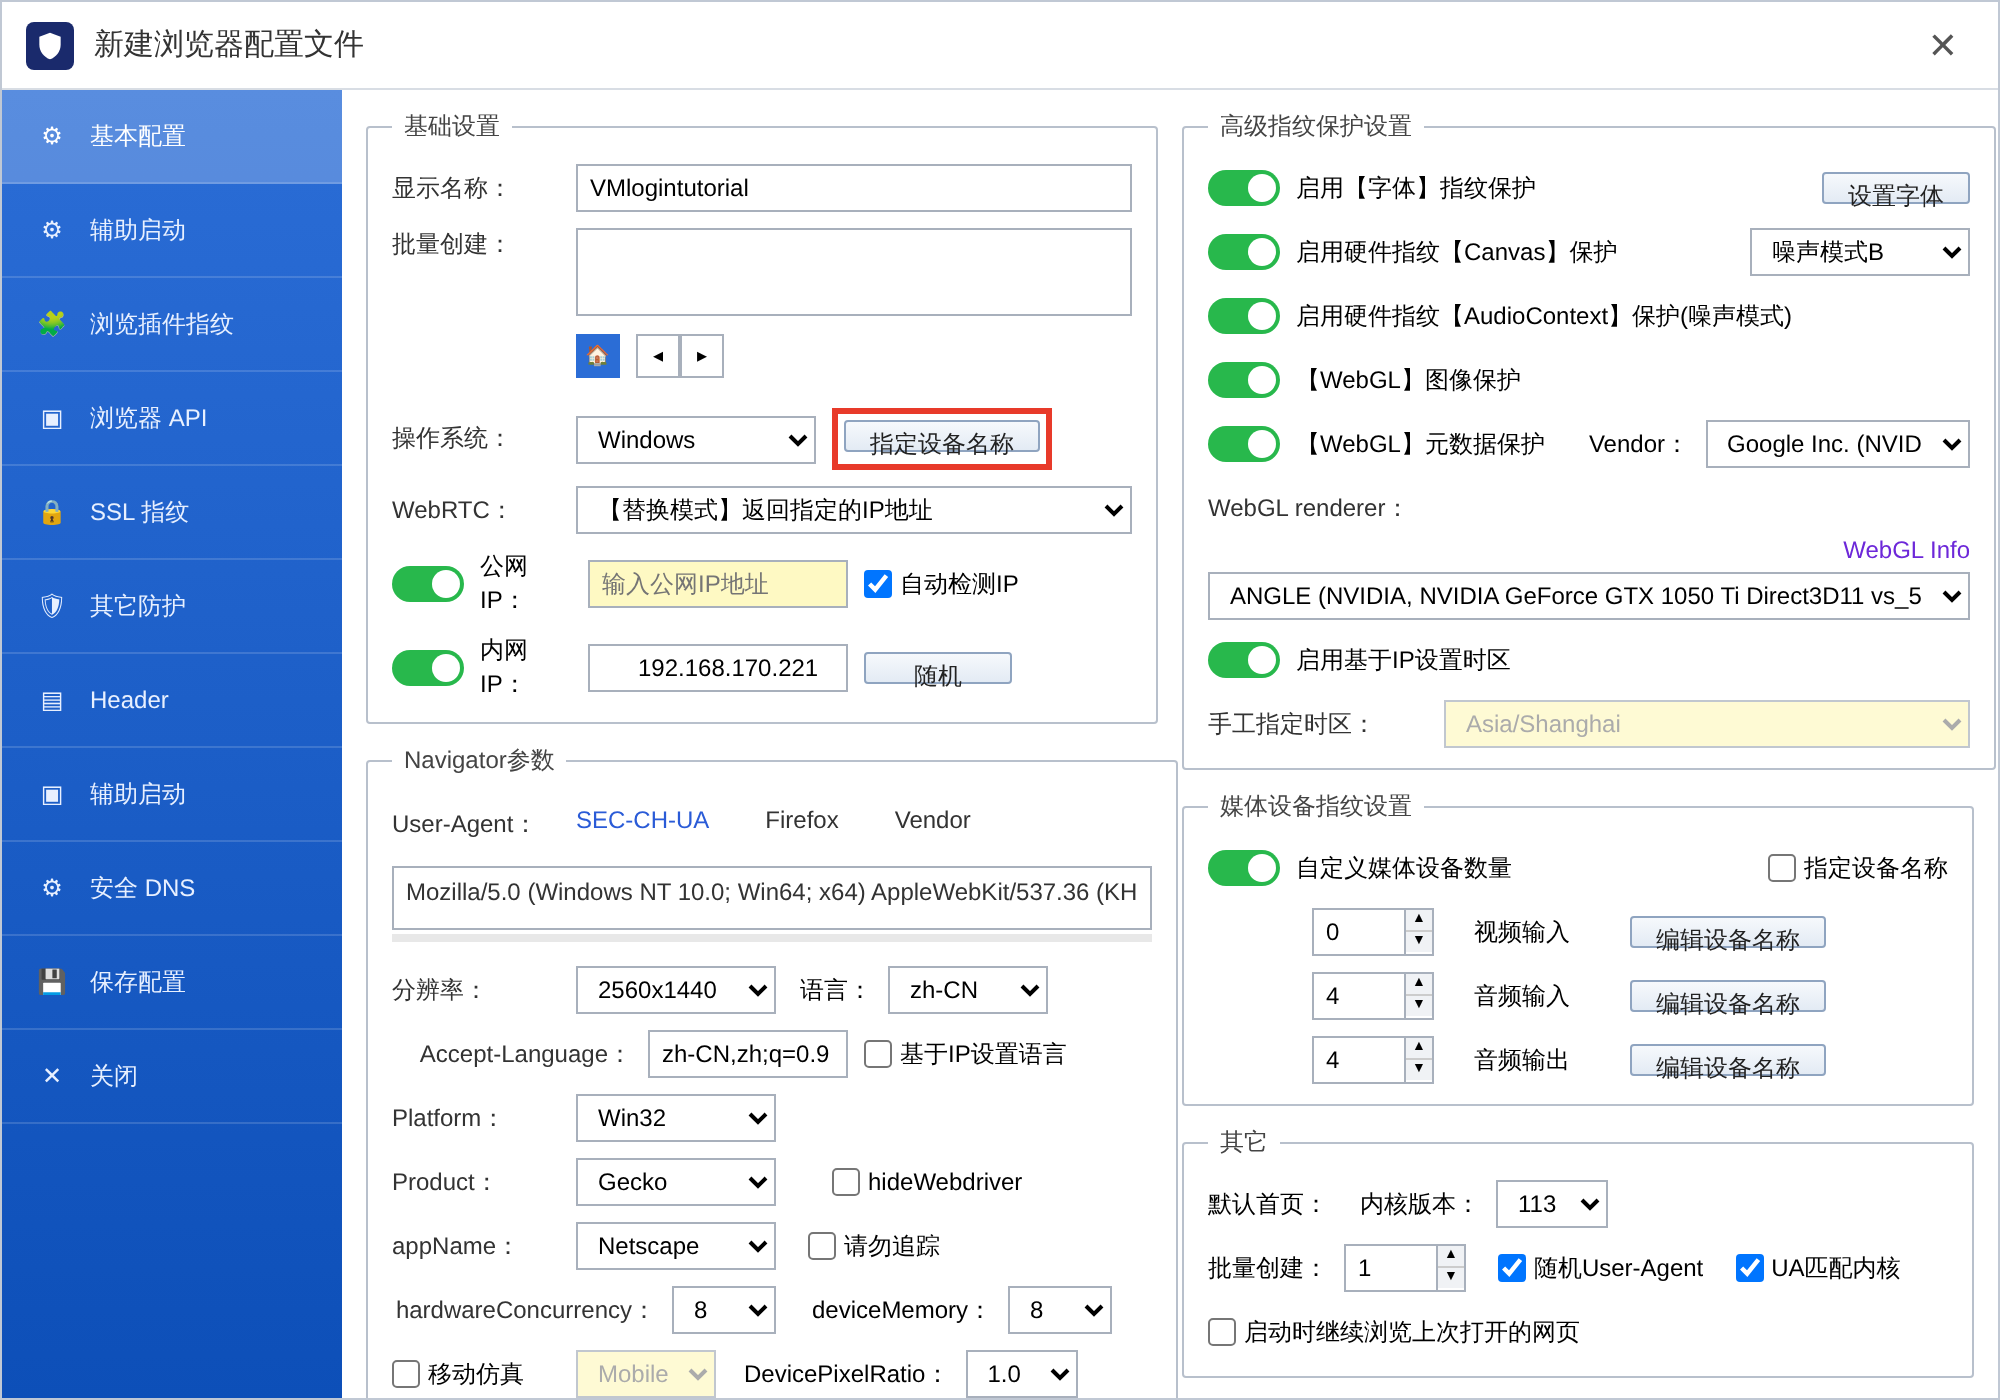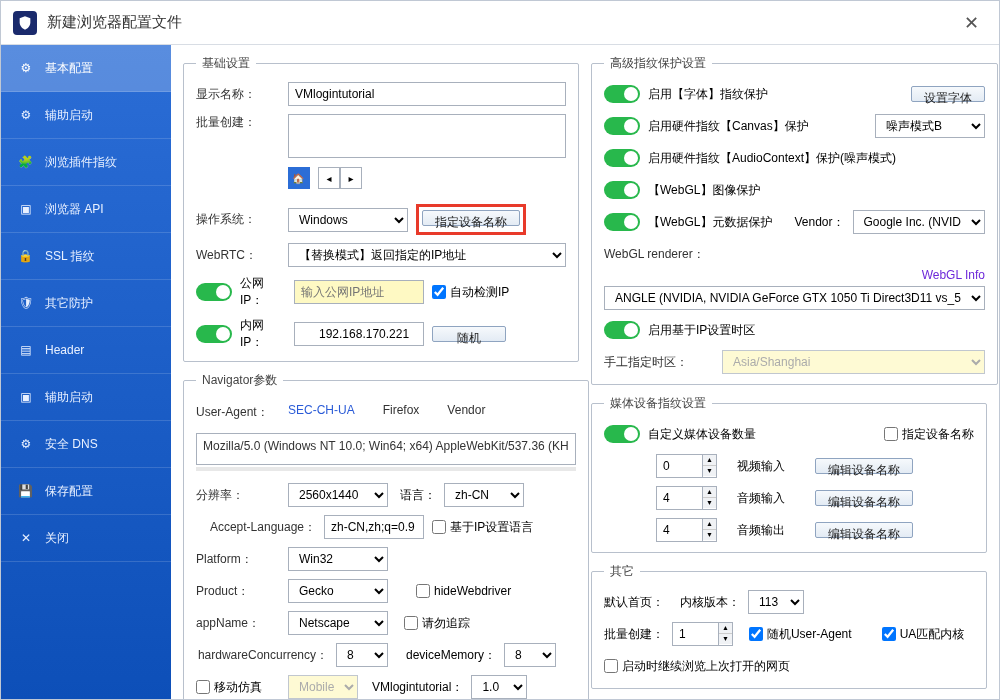--- a/index.html
+++ b/index.html
@@ -205,21 +205,21 @@
             <select style="width:52px"><option>8</option></select>
             <span style="margin-left:10px">deviceMemory：</span>
             <select style="width:52px"><option>8</option></select>
           </div>
           <div class="row">
             <label class="ichk" style="width:84px">
                 <input type="checkbox" style="">
                 <span>移动仿真</span>
               </label>
             <select class="dis" style="width:70px" disabled=""><option>Mobile</option></select>
-            <span style="margin-left:6px">VMlogintutorial：</span>
+            <span style="margin-left:6px">DevicePixelRatio：</span>
             <select style="width:56px"><option>1.0</option></select>
           </div>
         </fieldset>
       </div>
 
       <div class="col">
         <fieldset>
           <legend>高级指纹保护设置</legend>
           <div class="row">
             <span class="toggle"></span>
@@ -324,21 +324,21 @@
                 <input type="text" value="1" style="">
                 <span class="arrows">
                   <span>▲</span>
                   <span>▼</span>
                 </span>
               </span>
             <label class="ichk" style="margin-left:8px">
                 <input type="checkbox" checked="" style="">
                 <span>随机User-Agent</span>
               </label>
-            <label class="ichk" style="margin-left:22px">
+            <label class="ichk" style="margin-left:8px">
                 <input type="checkbox" checked="" style="">
                 <span>UA匹配内核</span>
               </label>
           </div>
           <div class="row">
             <label class="ichk">
                 <input type="checkbox" style="">
                 <span>启动时继续浏览上次打开的网页</span>
               </label>
           </div>

